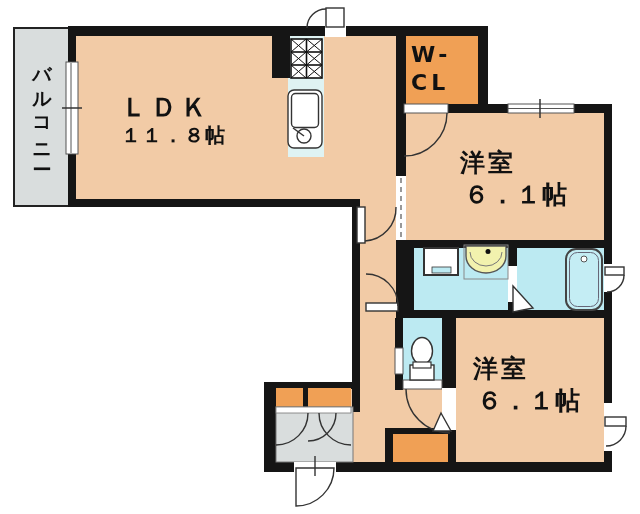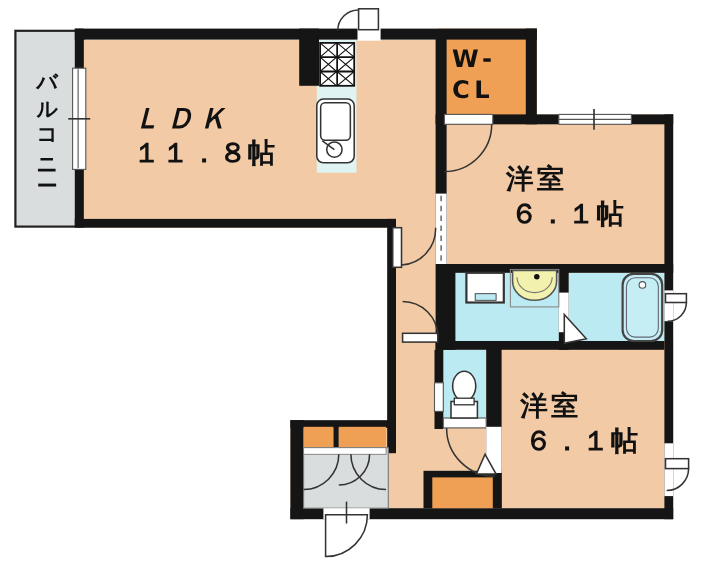--- a/index.html
+++ b/index.html
@@ -1,21 +1,21 @@
 <!DOCTYPE html>
 <html><head>
 <meta charset="utf-8">
 <style>
   html,body{margin:0;padding:0;background:#ffffff;}
   #stage{position:relative;width:640px;height:514px;background:#ffffff;overflow:hidden;
          font-family:"DejaVu Sans","Liberation Sans",sans-serif;}
   #plan-svg{position:absolute;left:0;top:0;}
   .lbl{position:absolute;color:#111;white-space:nowrap;}
-  .lbl-ldk{left:121px;top:90px;font-size:26px;font-weight:bold;letter-spacing:4px;font-style:italic;}
-  .lbl-ldk-size{left:121px;top:122px;font-size:25px;font-weight:bold;letter-spacing:1px;}
+  .lbl-ldk{left:121px;top:90px;font-size:26px;font-weight:bold;letter-spacing:4px;}
+  .lbl-ldk-size{left:121px;top:122px;font-size:20px;font-weight:bold;letter-spacing:1px;}
   .lbl-balcony{left:30px;top:52px;font-size:19px;font-weight:bold;
                writing-mode:vertical-rl;text-orientation:upright;letter-spacing:5px;height:160px;}
   .lbl-wcl{left:411px;top:41px;font-size:22px;font-weight:bold;letter-spacing:4px;line-height:28px;}
   .lbl-room-top{left:460px;top:146px;font-size:25px;font-weight:bold;letter-spacing:3px;}
   .lbl-room-top-size{left:464px;top:178px;font-size:25px;font-weight:bold;letter-spacing:1px;}
   .lbl-room-bottom{left:473px;top:352px;font-size:25px;font-weight:bold;letter-spacing:3px;}
   .lbl-room-bottom-size{left:477px;top:384px;font-size:25px;font-weight:bold;letter-spacing:1px;}
 </style>
 </head>
 <body>

